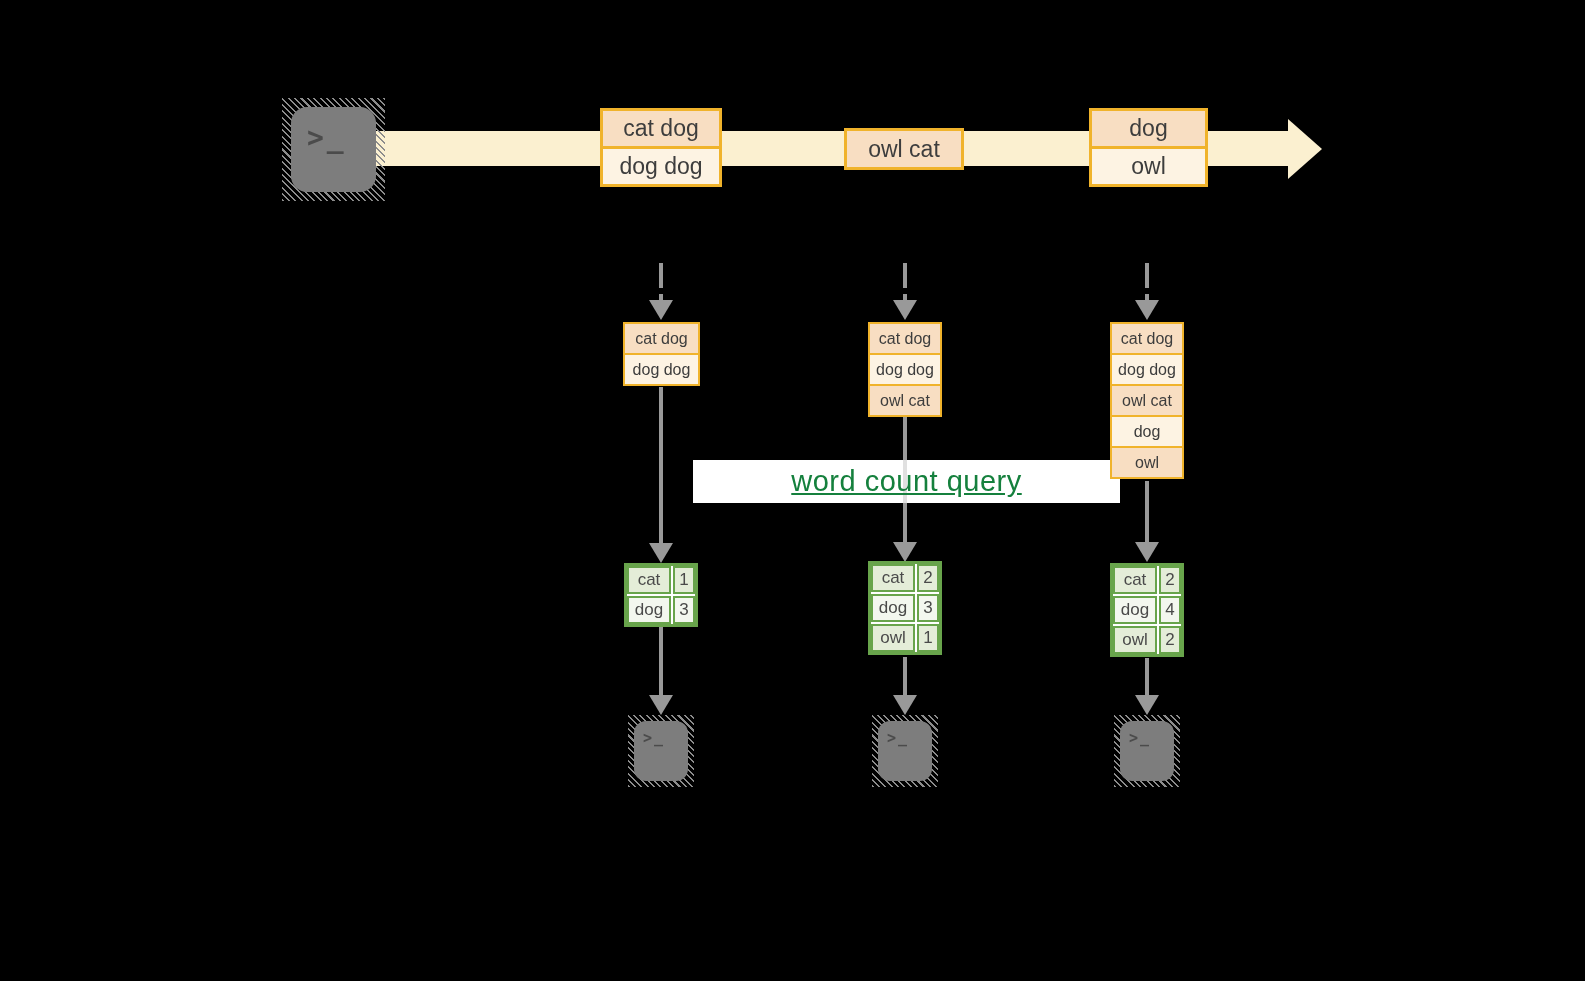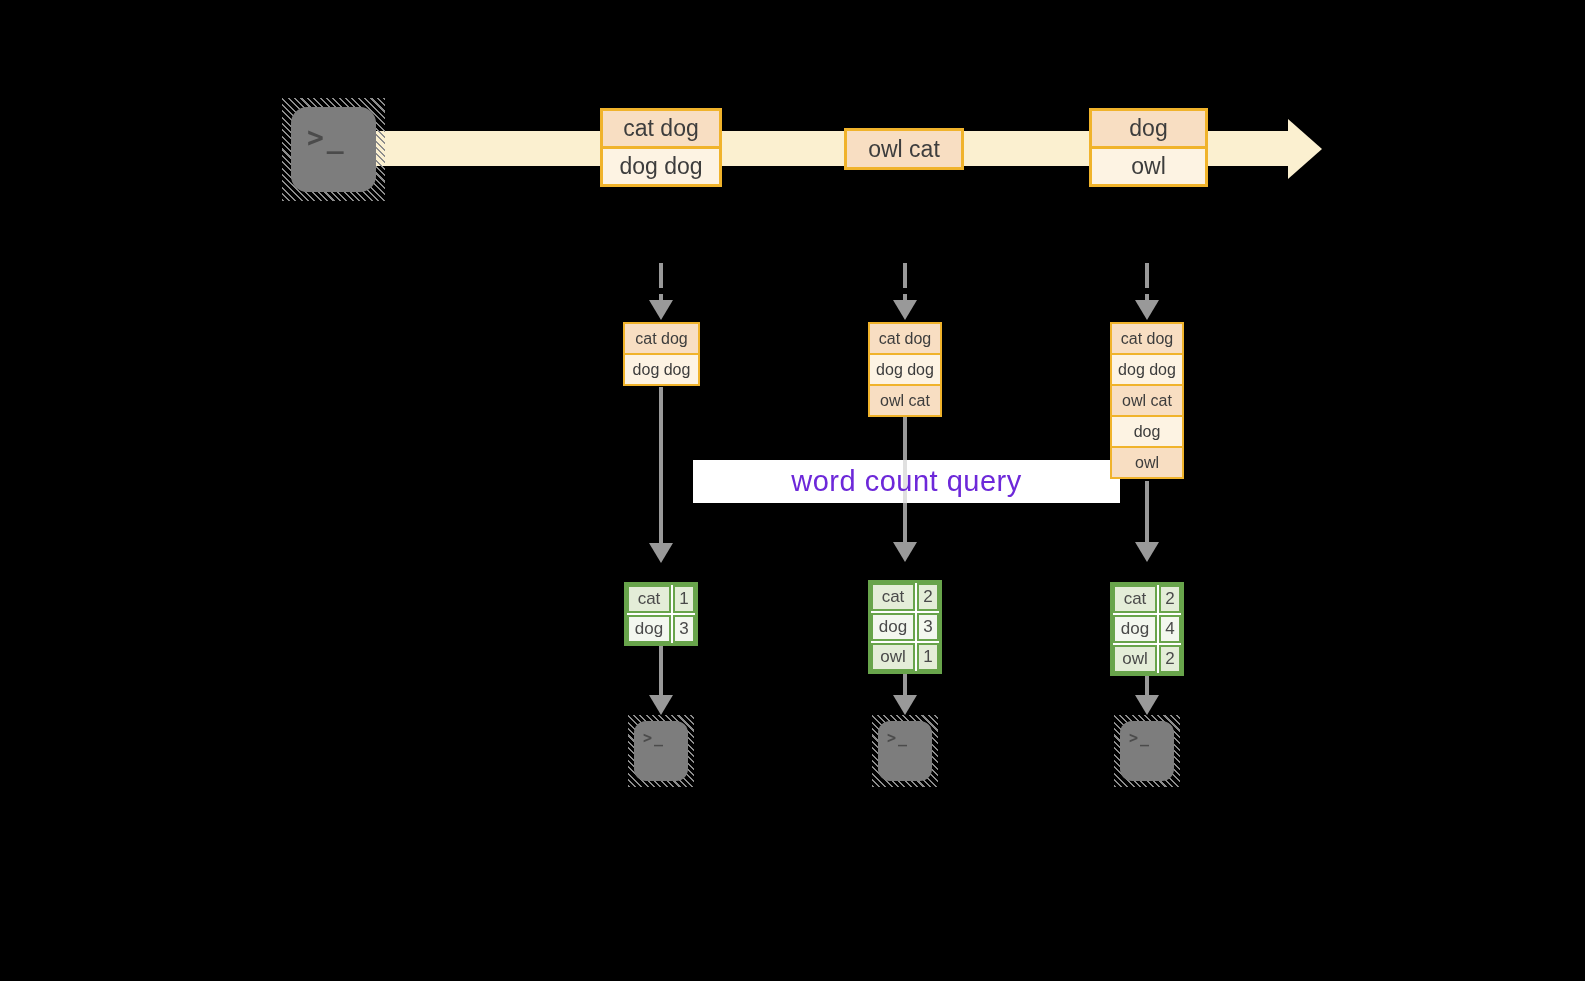--- a/index.html
+++ b/index.html
@@ -64,26 +64,26 @@
     width:0;height:0;
     border-left:12px solid rgba(0,0,0,0);
     border-right:12px solid rgba(0,0,0,0);
     border-top:20px solid var(--gray);
   }
   
   .query-box{
     background:#FFFFFF;z-index:2;display:flex;align-items:center;justify-content:center;
   }
   .query-text{
-    position:relative;font-size:29px;color:#6d28d9;letter-spacing:0.5px;
+    position:relative;font-size:29px;color:#15803d;letter-spacing:0.5px;text-decoration:underline;
   }
   
   .counts{
     border:3px solid var(--green);background:#FFFFFF;box-sizing:border-box;
-    display:grid;grid-template-columns:1fr 22px;gap:2px;z-index:3;margin-top:19px;
+    display:grid;grid-template-columns:1fr 22px;gap:2px;z-index:3;
   }
   .cell{
     box-sizing:border-box;border:2px solid var(--green);height:28px;
     display:flex;align-items:center;justify-content:center;
     font-size:17px;color:#4A4A4A;
   }
 </style>
 </head>
 <body>
 

